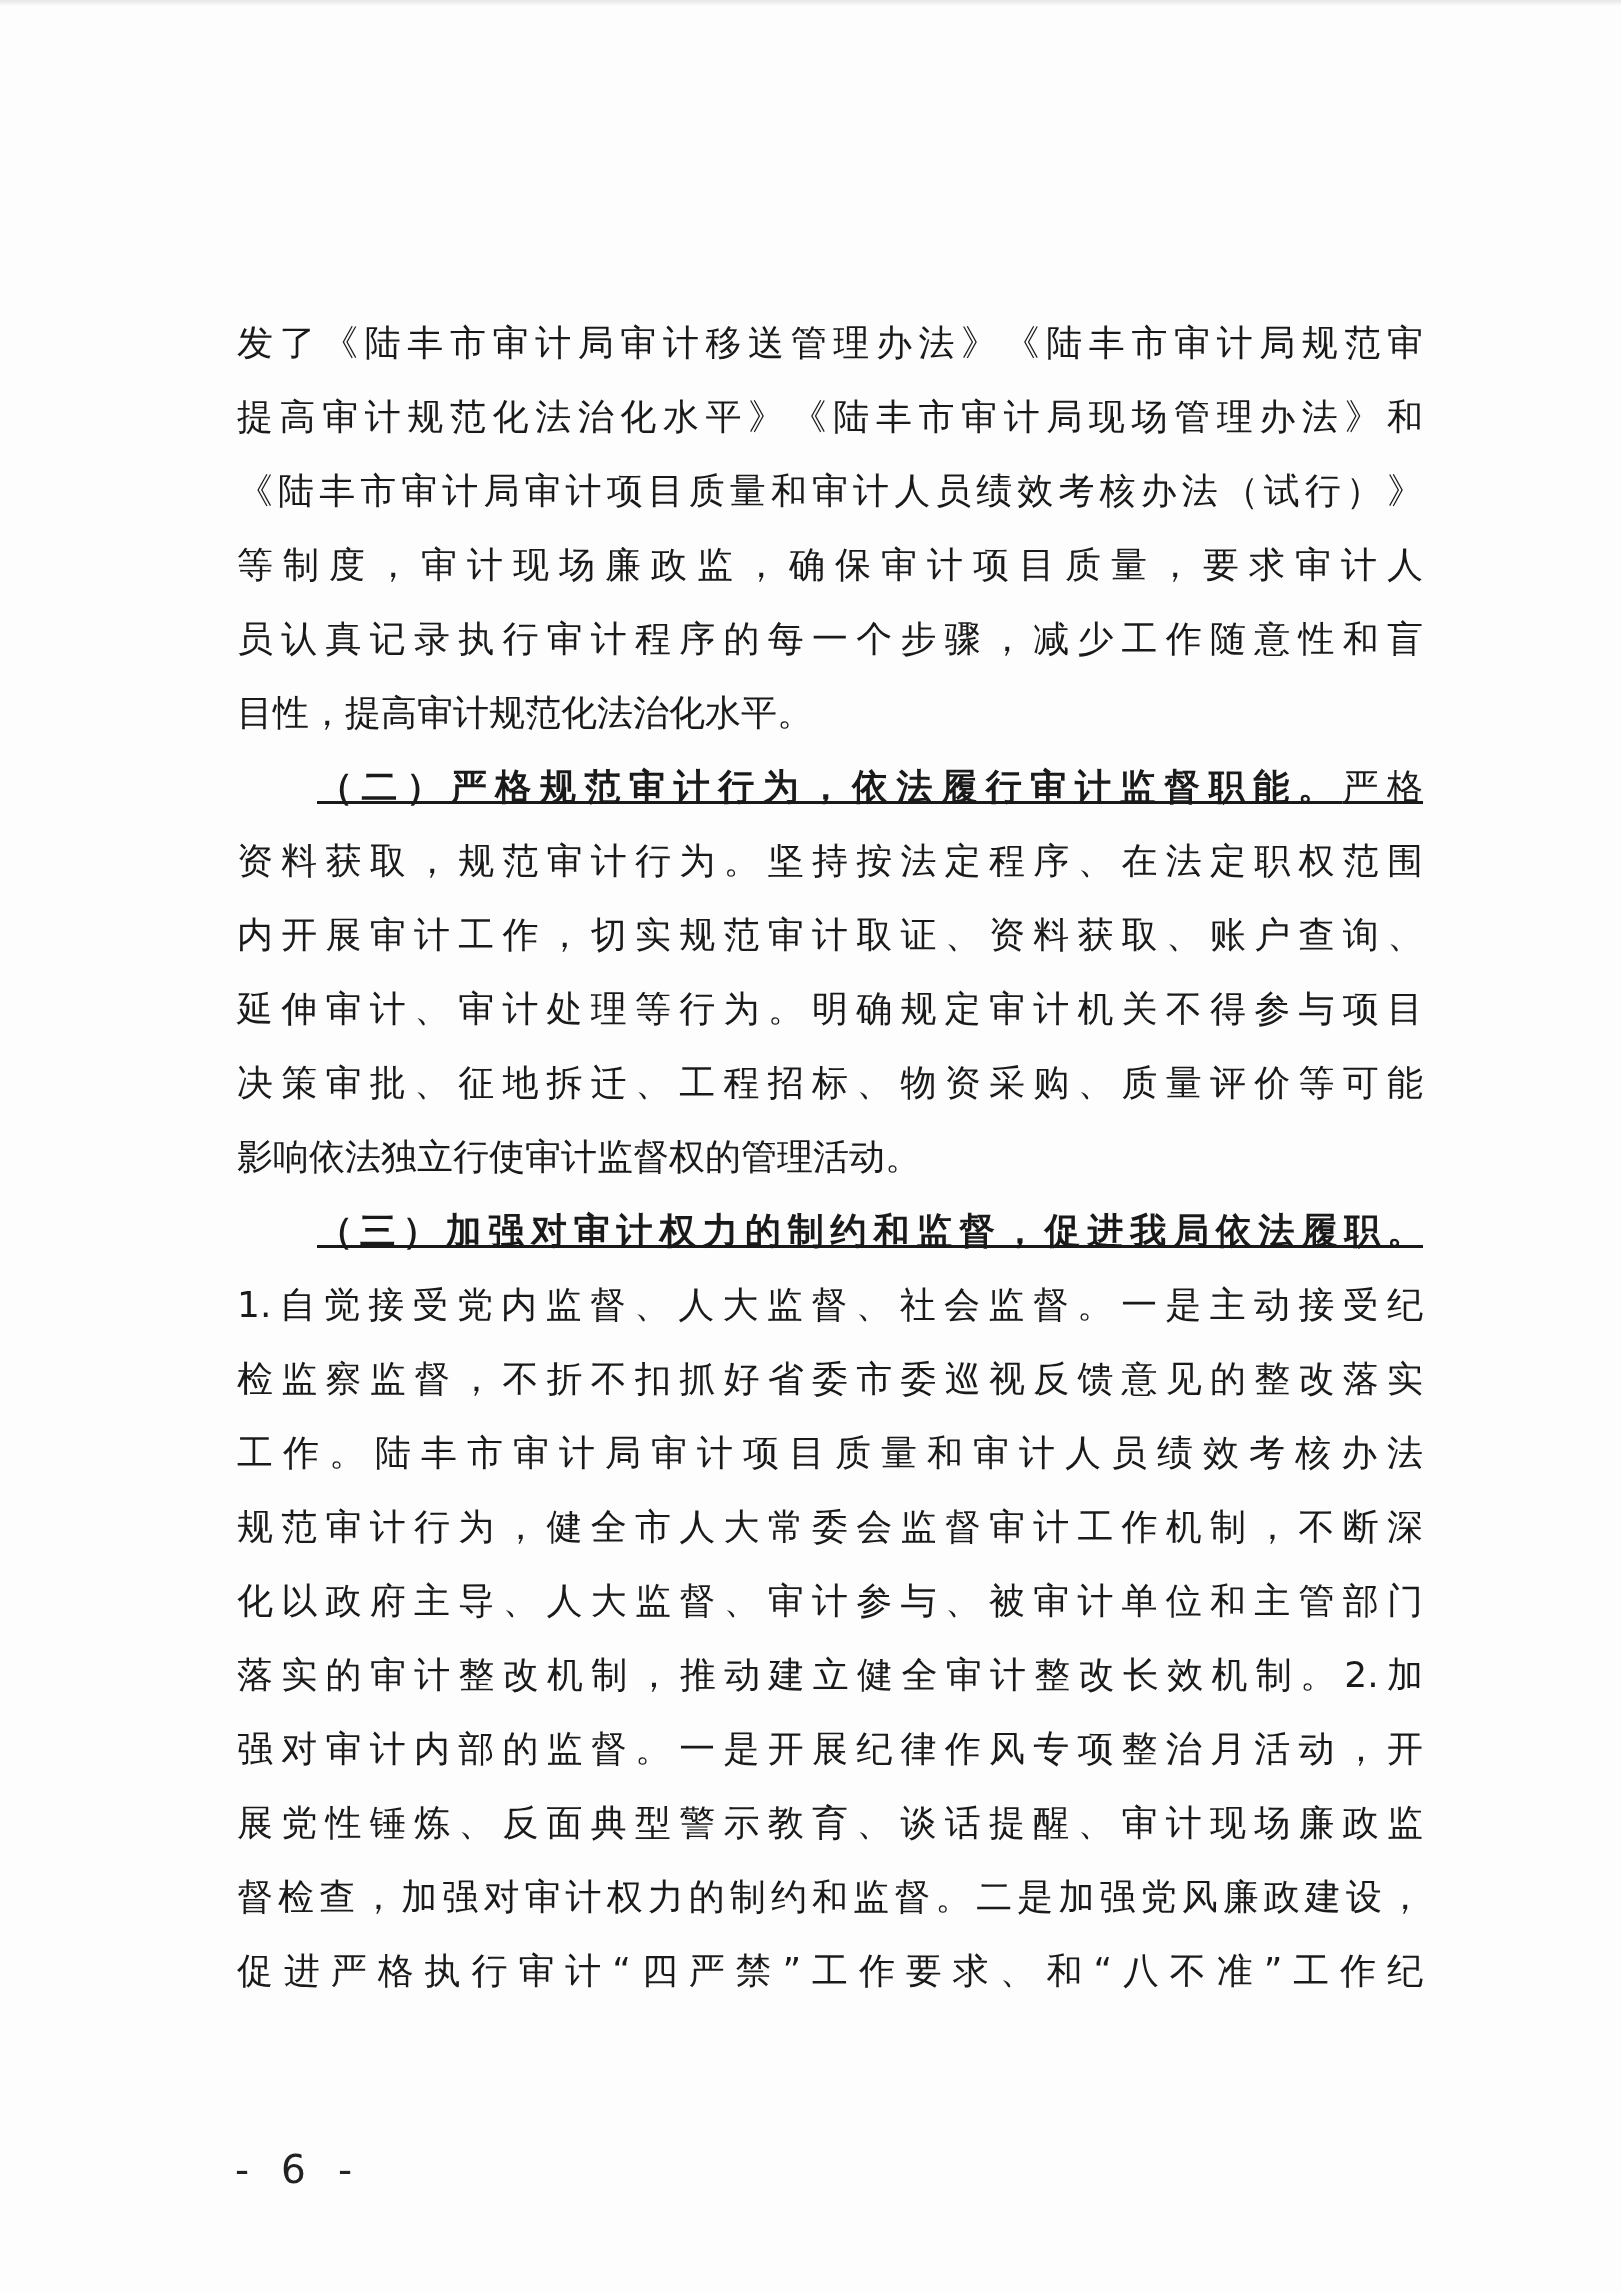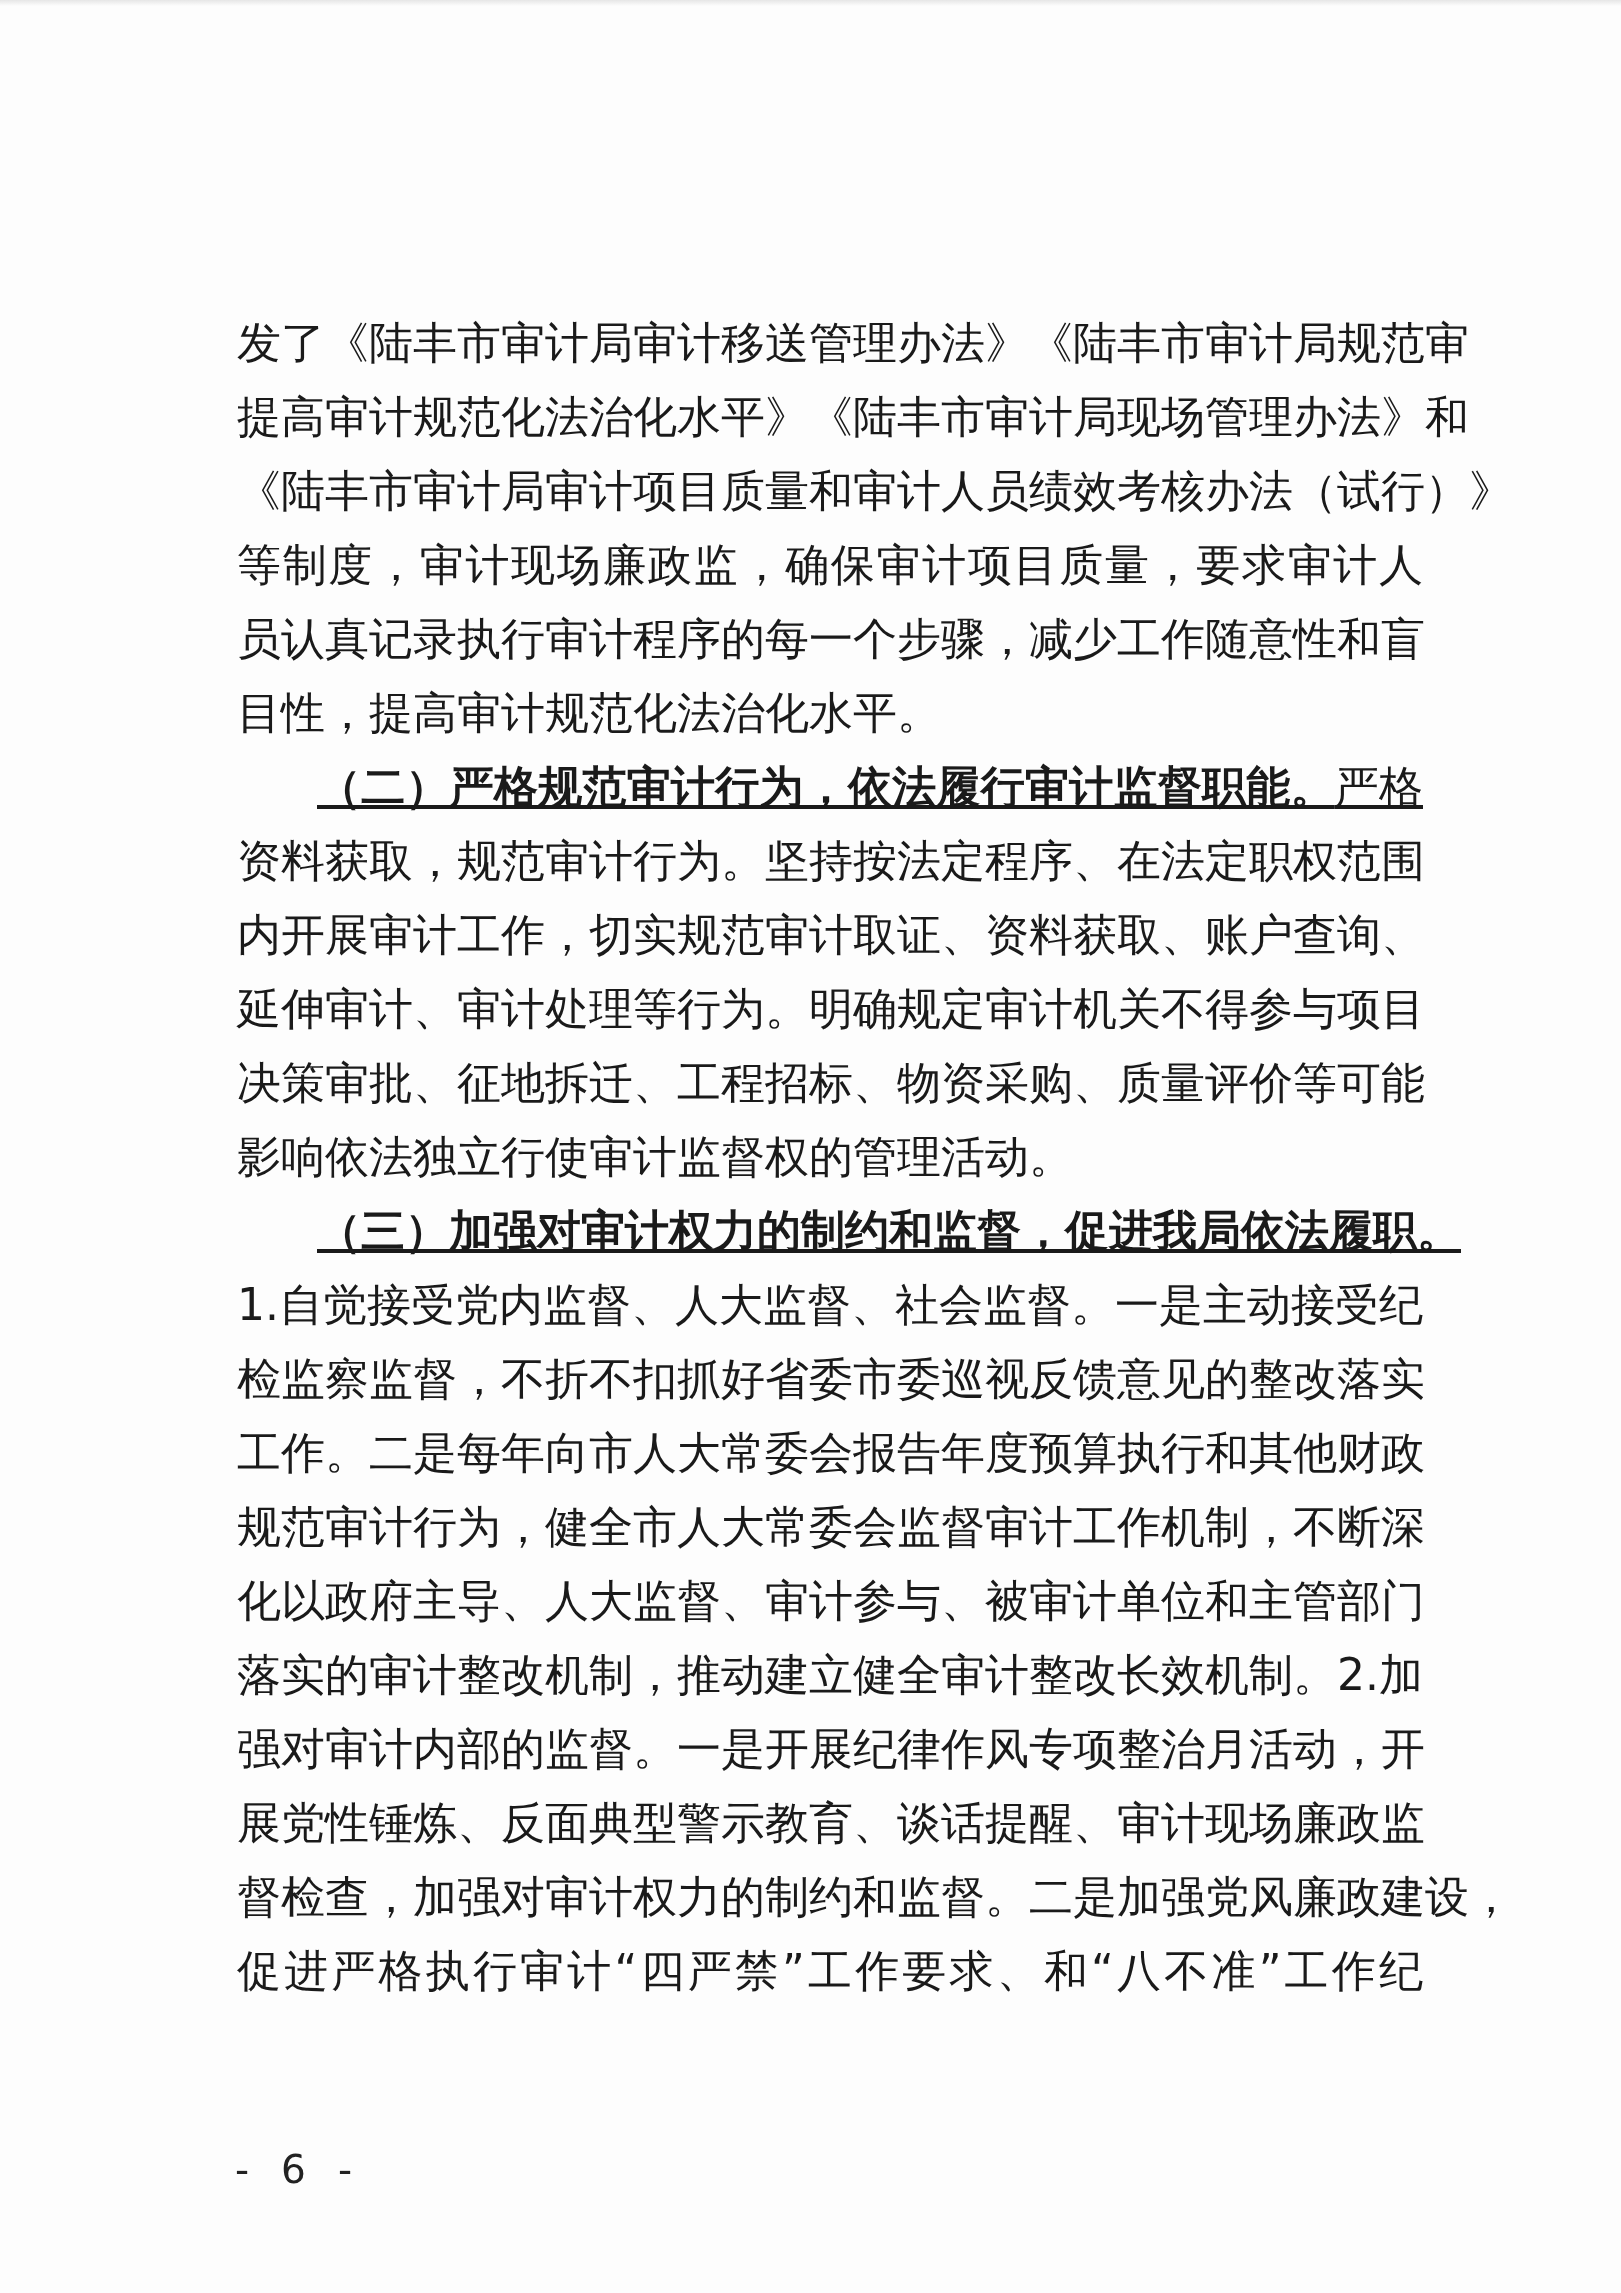--- a/index.html
+++ b/index.html
@@ -23,21 +23,21 @@
     }
     .page-body {
       position: absolute;
       left: 237px;
       top: 306px;
       width: 1186px;
     }
     .line {
       height: 74px;
       line-height: 74px;
-      font-size: 44px;
+      font-size: 36px;
       white-space: nowrap;
       overflow: visible;
       text-align: justify;
       text-align-last: justify;
       letter-spacing: 0px;
     }
     .line.last {
       text-align-last: left;
     }
     .line.indent {
@@ -79,21 +79,21 @@
     <div class="line">内开展审计工作，切实规范审计取证、资料获取、账户查询、</div>
     <div class="line">延伸审计、审计处理等行为。明确规定审计机关不得参与项目</div>
     <div class="line">决策审批、征地拆迁、工程招标、物资采购、质量评价等可能</div>
     <div class="line last">影响依法独立行使审计监督权的管理活动。</div>
   </div>
 
   <div class="paragraph">
     <div class="line indent bold">（三）加强对审计权力的制约和监督，促进我局依法履职。</div>
     <div class="line">1.自觉接受党内监督、人大监督、社会监督。一是主动接受纪</div>
     <div class="line">检监察监督，不折不扣抓好省委市委巡视反馈意见的整改落实</div>
-    <div class="line">工作。二是每年向市人大常委会报告年度预算执行和其他财政</div>
+    <div class="line">工作。陆丰市审计局审计项目质量和审计人员绩效考核办法</div>
     <div class="line">规范审计行为，健全市人大常委会监督审计工作机制，不断深</div>
     <div class="line">化以政府主导、人大监督、审计参与、被审计单位和主管部门</div>
     <div class="line">落实的审计整改机制，推动建立健全审计整改长效机制。2.加</div>
     <div class="line">强对审计内部的监督。一是开展纪律作风专项整治月活动，开</div>
     <div class="line">展党性锤炼、反面典型警示教育、谈话提醒、审计现场廉政监</div>
     <div class="line">督检查，加强对审计权力的制约和监督。二是加强党风廉政建设，</div>
     <div class="line">促进严格执行审计“四严禁”工作要求、和“八不准”工作纪</div>
   </div>
 
 </div>

